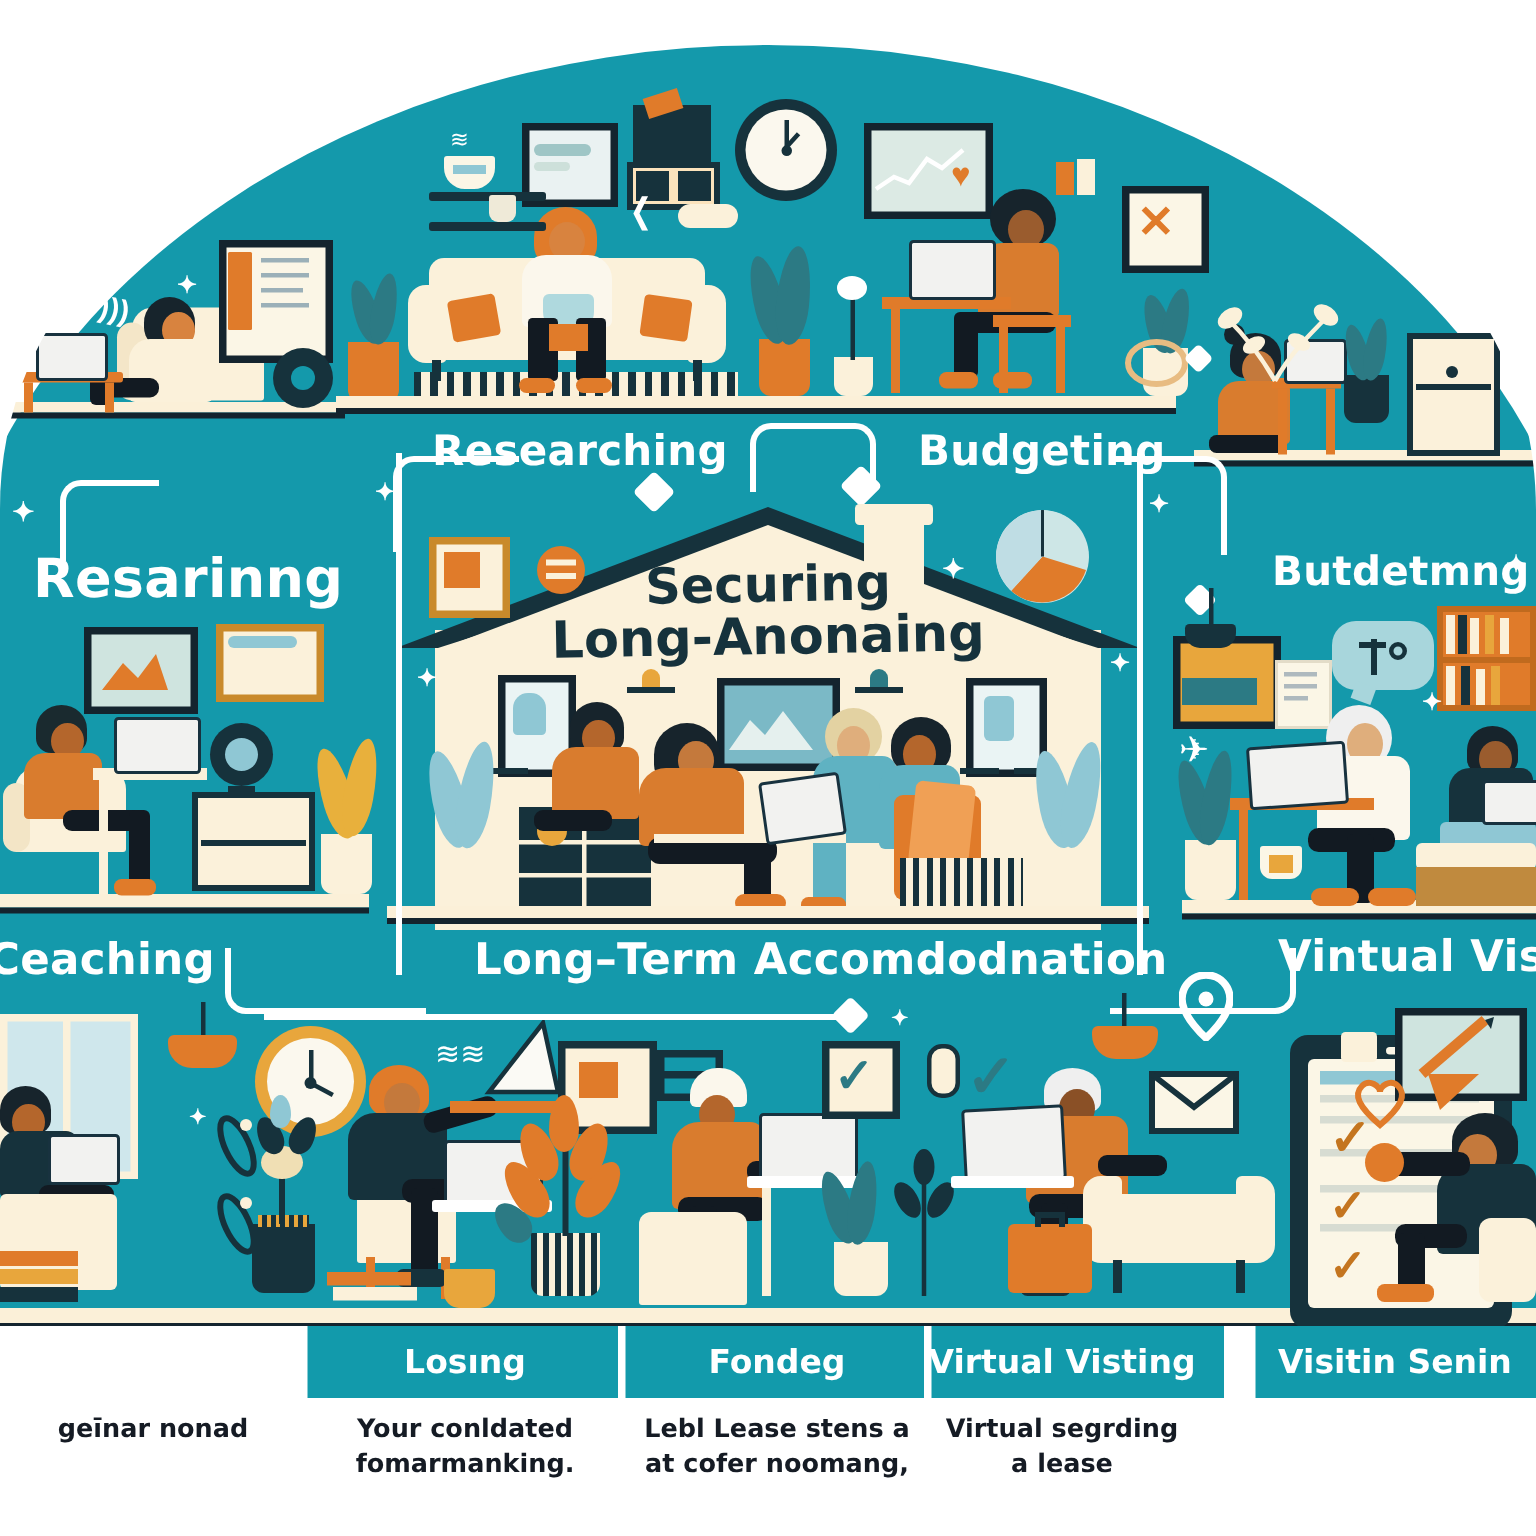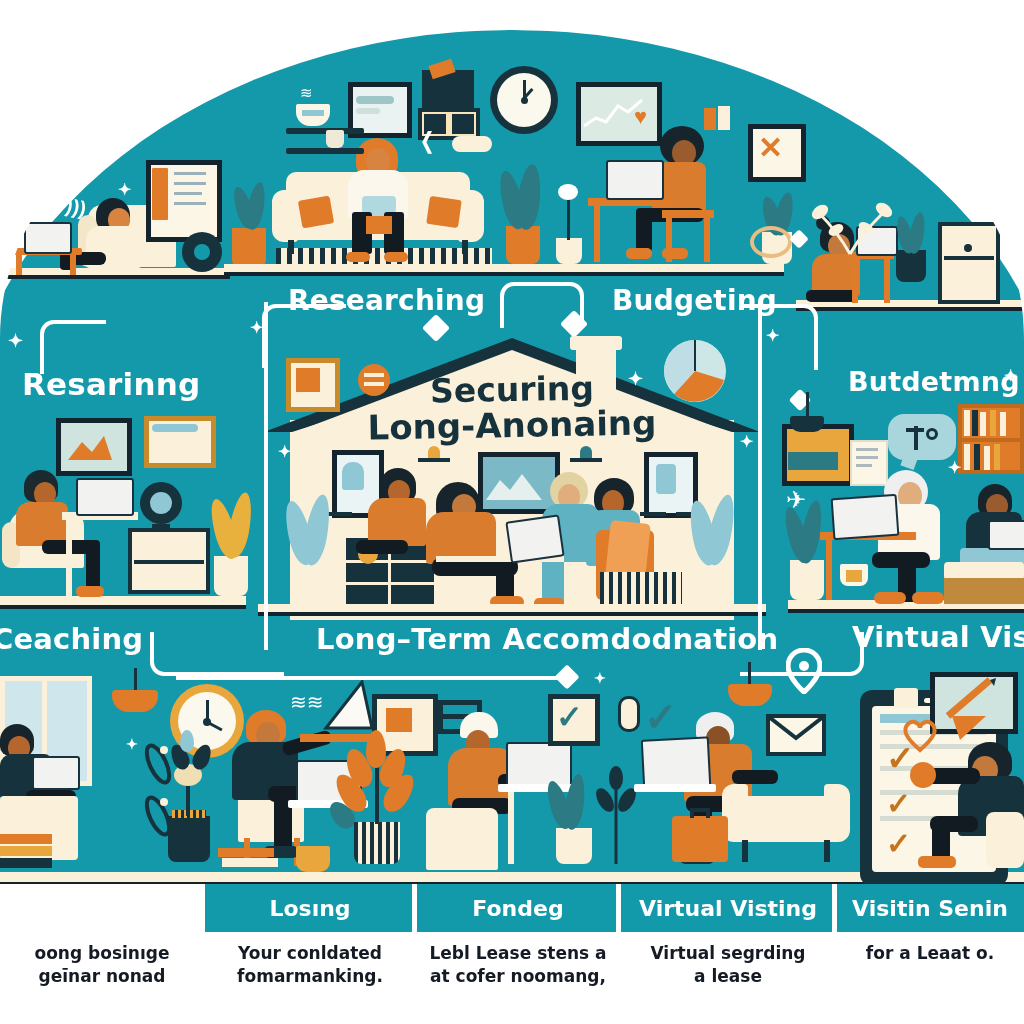--- a/index.html
+++ b/index.html
@@ -231,21 +231,21 @@
         <ellipse cx="36" cy="34" rx="8" ry="5" fill="#FBF1DA" transform="rotate(-30 36 34)"></ellipse>
         <ellipse cx="66" cy="32" rx="8" ry="5" fill="#FBF1DA" transform="rotate(30 66 32)"></ellipse>
       </svg>
     </div>
     <div class="diamond" style="left:792px;top:232px;width:14px;height:14px;"></div>
   </div>
 
   <div class="band-label" style="left:288px;top:284px;font-size:28px;">Researching</div>
   <div class="band-label" style="left:612px;top:284px;font-size:28px;">Budgeting</div>
 
-  <div class="band-label" style="left:22px;top:366px;font-size:31px;text-align:center;">Resarinng</div>
+  <div class="band-label" style="left:22px;top:366px;font-size:36px;text-align:center;">Resarinng</div>
   <div class="band-label" style="left:848px;top:366px;font-size:27px;">Butdetmng</div>
 
   <div class="conn" style="left:262px;top:304px;width:80px;height:60px;border-right:none;border-bottom:none;border-radius:14px 0 0 0;"></div>
   <div class="conn" style="left:40px;top:320px;width:62px;height:50px;border-right:none;border-bottom:none;border-radius:14px 0 0 0;"></div>
   <div class="conn" style="left:500px;top:282px;width:76px;height:42px;border-bottom:none;border-radius:14px 14px 0 0;"></div>
   <div class="conn" style="left:742px;top:304px;width:72px;height:62px;border-left:none;border-bottom:none;border-radius:0 14px 0 0;"></div>
   <div class="diamond" style="left:426px;top:318px;"></div>
   <div class="diamond" style="left:564px;top:314px;"></div>
   <div class="diamond" style="left:792px;top:392px;width:16px;height:16px;"></div>
   <div class="sparkle" style="left:8px;top:330px;font-size:18px;">✦</div>
@@ -666,21 +666,20 @@
 
   <div class="abs" style="left:0;top:0;width:1024px;height:1024px;pointer-events:none;">
     <svg width="1024" height="1024">
       <path d="M0,0 L1024,0 L1024,340 C1024,140 800,30 512,30 C224,30 0,140 0,340 Z" fill="#ffffff"></path>
     </svg>
   </div>
 
   <div class="footer">
     <div class="fcell" style="left:0px;width:204px;">
       <div class="fcap">
-        <div>oong bosinıge</div>
         <div>geīnar nonad</div>
       </div>
     </div>
     <div class="fcell" style="left:204px;width:212px;">
       <div class="fbar">
           <span>Losıng</span>
         </div>
       <div class="fcap">
         <div>Your conldated</div>
         <div>fomarmanking.</div>
@@ -688,35 +687,34 @@
     </div>
     <div class="fcell" style="left:416px;width:204px;">
       <div class="fbar">
           <span>Fondeg</span>
         </div>
       <div class="fcap">
         <div>Lebl Lease stens a</div>
         <div>at cofer noomang,</div>
       </div>
     </div>
-    <div class="fcell" style="left:620px;width:216px;">
+    <div class="fcell" style="left:600px;width:216px;">
       <div class="fbar">
           <span>Virtual Visting</span>
         </div>
       <div class="fcap">
         <div>Virtual segrding</div>
         <div>a lease</div>
       </div>
     </div>
     <div class="fcell" style="left:836px;width:188px;">
       <div class="fbar">
           <span>Visitin Senin</span>
         </div>
       <div class="fcap">
-        <div>for a Leaat o.</div>
       </div>
     </div>
     <div class="fdiv" style="left:200px;"></div>
     <div class="fdiv" style="left:412px;"></div>
     <div class="fdiv" style="left:616px;"></div>
     <div class="fdiv" style="left:832px;"></div>
   </div>
 
 </div>
 

